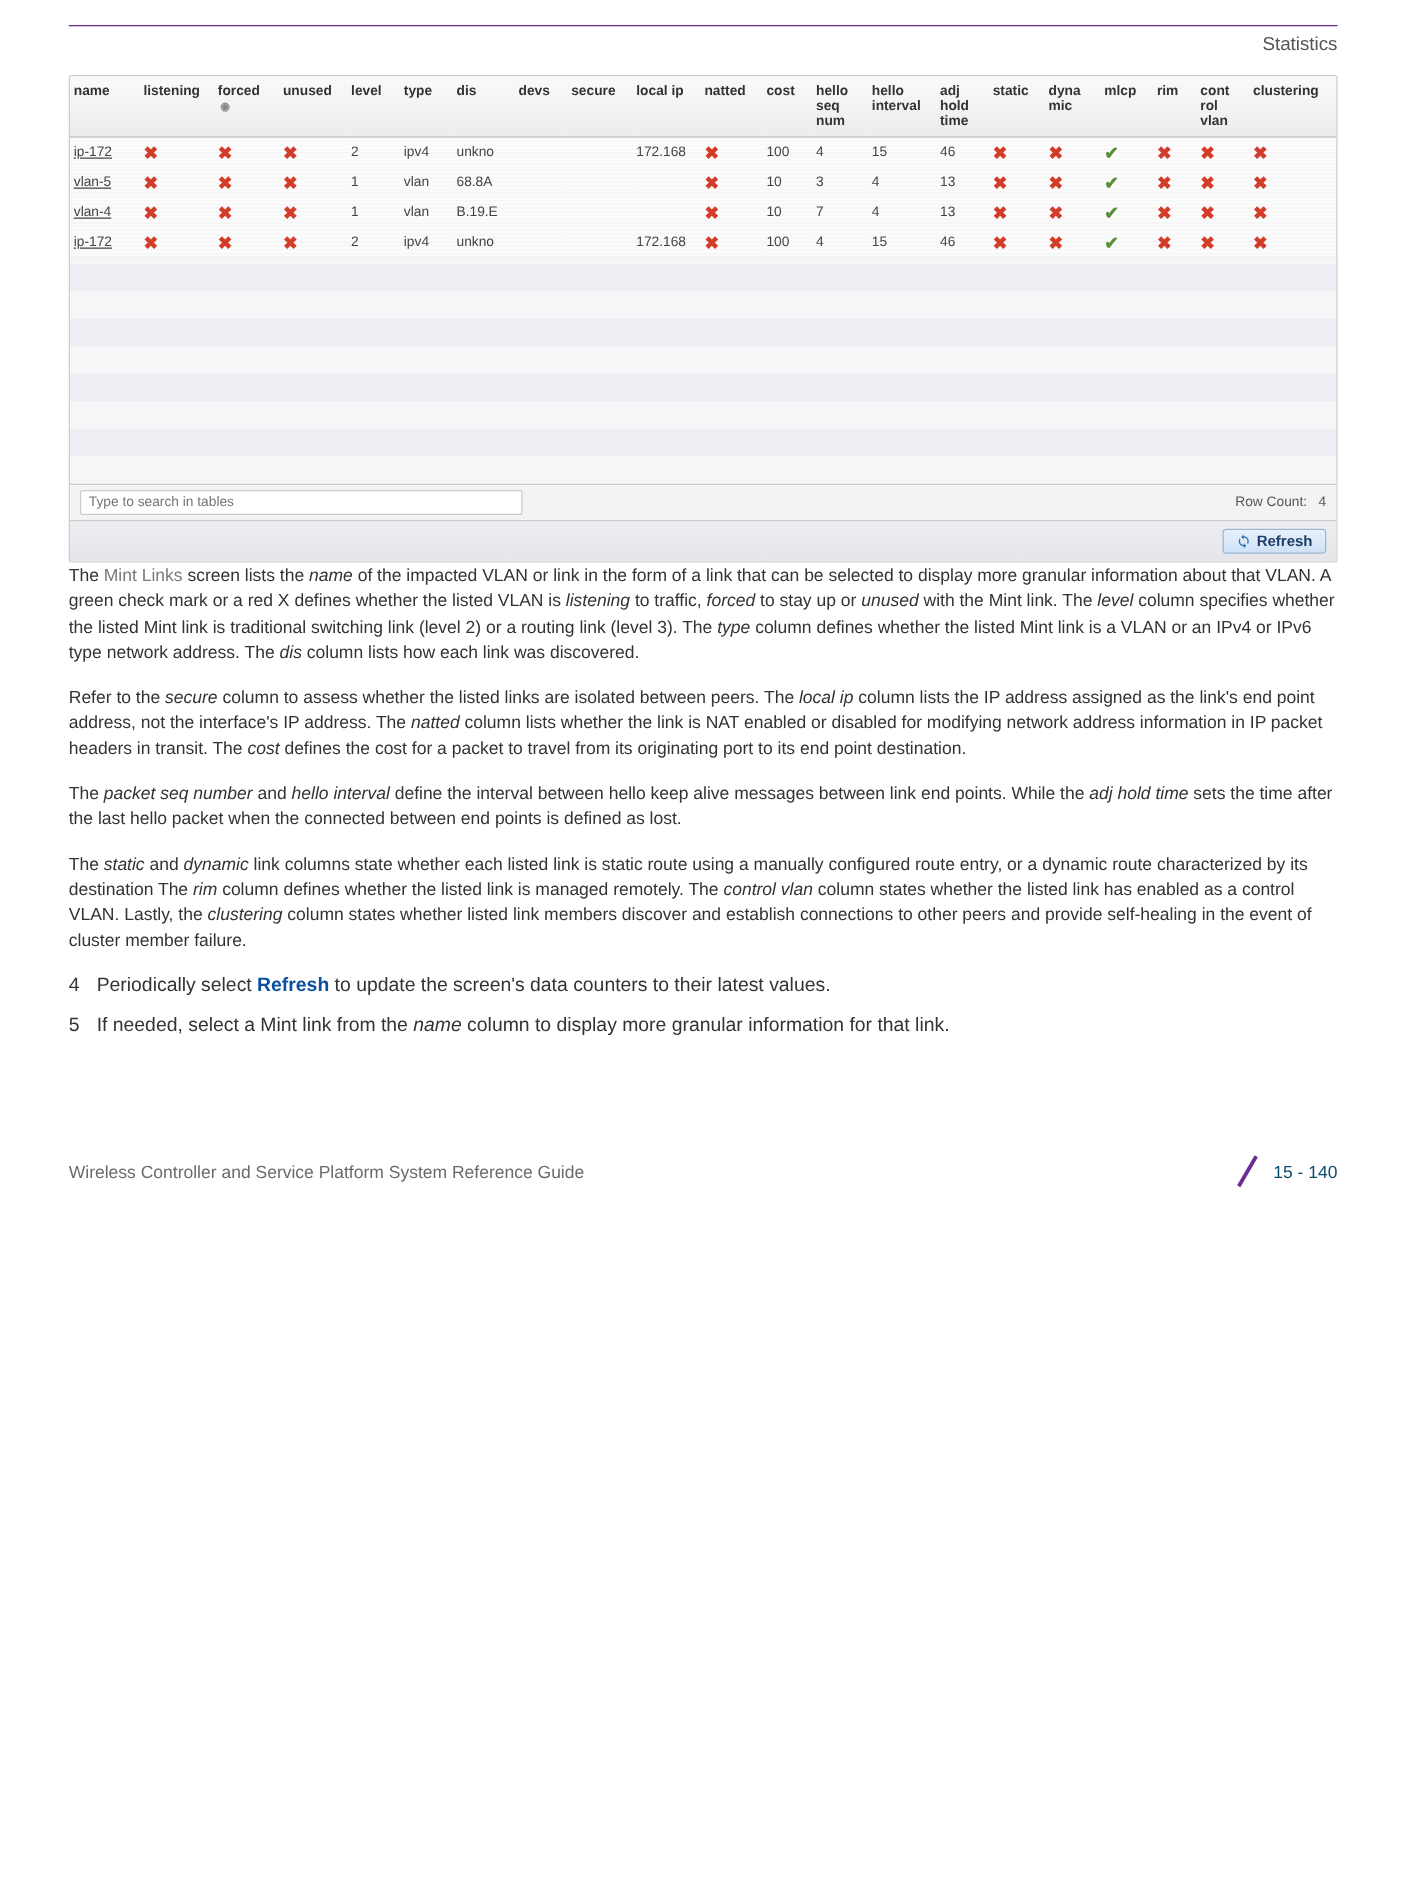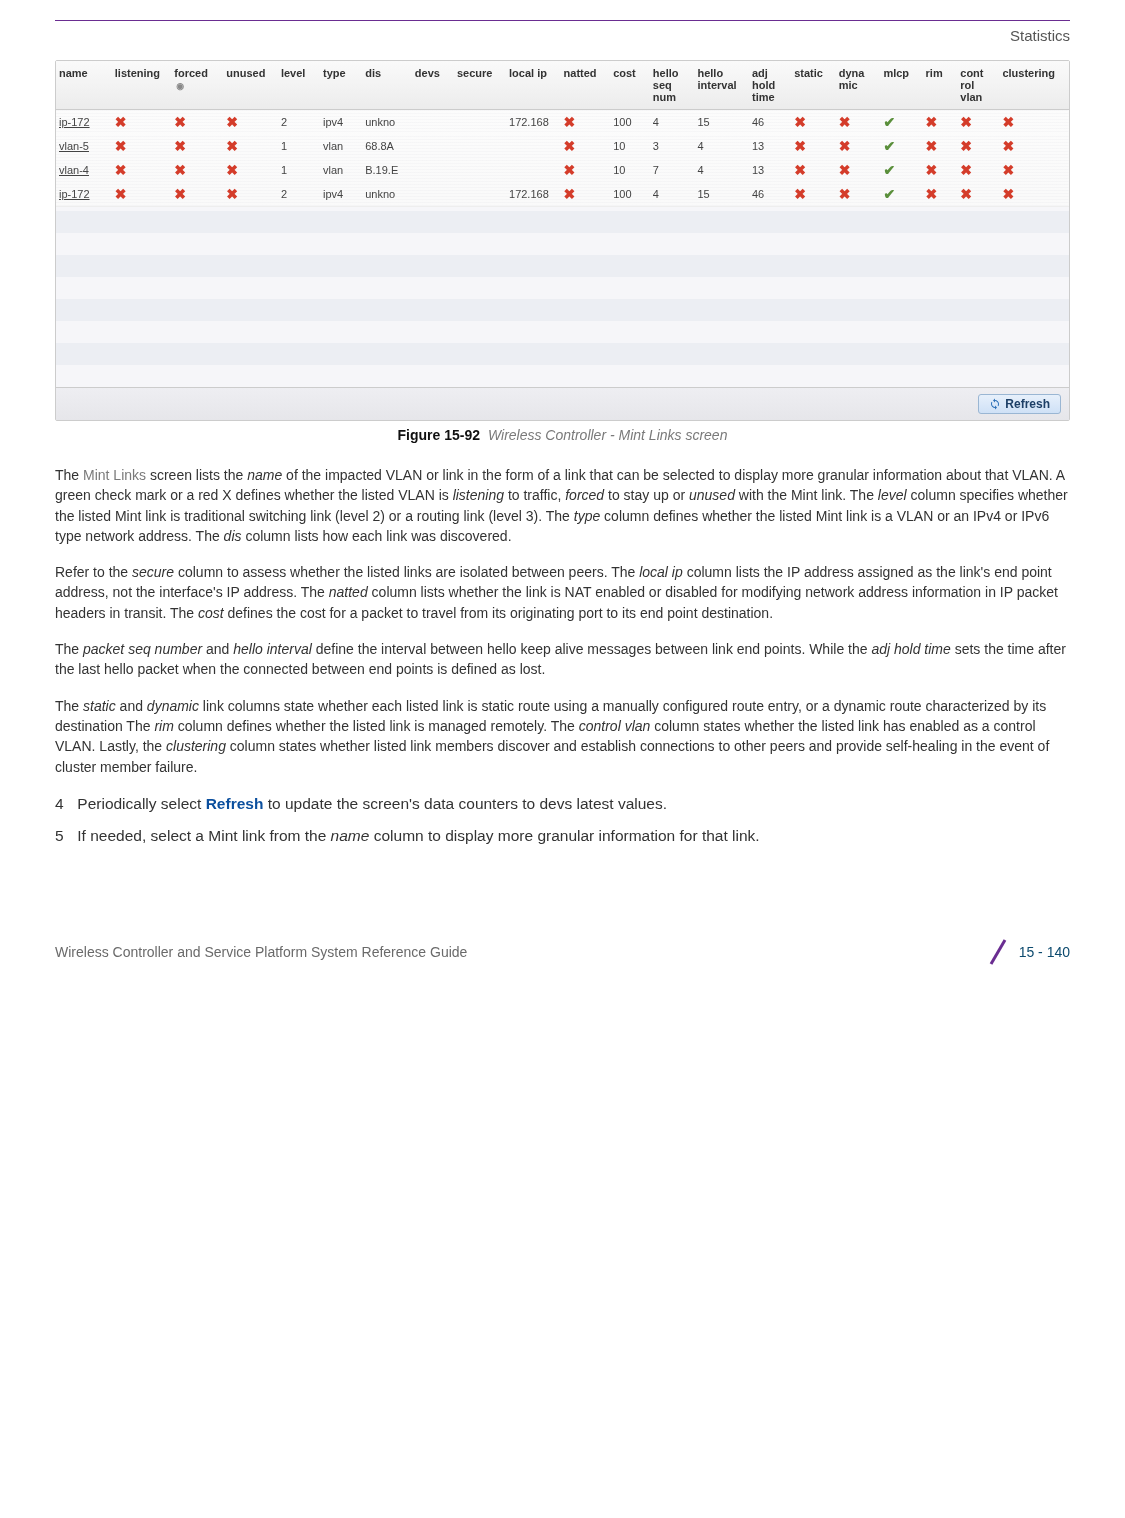--- a/index.html
+++ b/index.html
@@ -351,56 +351,59 @@
               <td><span class="icon-x">✖</span></td>
               <td><span class="icon-check">✔</span></td>
               <td><span class="icon-x">✖</span></td>
               <td><span class="icon-x">✖</span></td>
               <td><span class="icon-x">✖</span></td>
             </tr>
           </tbody>
       </table>
       <div class="spacer-rows"></div>
     </div>
+    <div class="table-footer">
+      <input class="search-box" placeholder="Type to search in tables" style="">
+      <div>
+        <span>Row Count:</span>
+        &nbsp;&nbsp;<span>4</span>
+      </div>
+    </div>
     <div class="button-bar">
       <button class="refresh-btn">
         <span class="ricon">
           <svg viewBox="0 0 24 24" width="12" height="12">
               <path fill="#2c6fb6" d="M12 4V1L8 5l4 4V6c3.3 0 6 2.7 6 6 0 1-.3 2-.7 2.8l1.5 1.5C19.5 15 20 13.6 20 12c0-4.4-3.6-8-8-8zm0 14c-3.3 0-6-2.7-6-6 0-1 .3-2 .7-2.8L5.2 7.7C4.5 9 4 10.4 4 12c0 4.4 3.6 8 8 8v3l4-4-4-4v3z"></path>
             </svg>
         </span>
         <span>Refresh</span>
       </button>
     </div>
   </div>
 
-  <div class="figure-caption">
-    <span class="label">Figure 15-92</span>
-    <span class="title">Wireless Controller - Mint Links screen</span>
-  </div>
 
   <p class="body">
     <span>The </span><span class="mint-link-text">Mint Links</span><span> screen lists the </span><em class="it">name</em><span> of the impacted VLAN or link in the form of a link that can be selected to display more granular information about that VLAN. A green check mark or a red X defines whether the listed VLAN is </span><em class="it">listening</em><span> to traffic, </span><em class="it">forced</em><span> to stay up or </span><em class="it">unused</em><span> with the Mint link. The </span><em class="it">level</em><span> column specifies whether the listed Mint link is traditional switching link (level 2) or a routing link (level 3). The </span><em class="it">type</em><span> column defines whether the listed Mint link is a VLAN or an IPv4 or IPv6 type network address. The </span><em class="it">dis</em><span> column lists how each link was discovered.</span>
   </p>
 
   <p class="body">
     <span>Refer to the </span><em class="it">secure</em><span> column to assess whether the listed links are isolated between peers. The </span><em class="it">local ip</em><span> column lists the IP address assigned as the link's end point address, not the interface's IP address. The </span><em class="it">natted</em><span> column lists whether the link is NAT enabled or disabled for modifying network address information in IP packet headers in transit. The </span><em class="it">cost</em><span> defines the cost for a packet to travel from its originating port to its end point destination.</span>
   </p>
 
   <p class="body">
     <span>The </span><em class="it">packet seq number</em><span> and </span><em class="it">hello interval</em><span> define the interval between hello keep alive messages between link end points. While the </span><em class="it">adj hold time</em><span> sets the time after the last hello packet when the connected between end points is defined as lost.</span>
   </p>
 
   <p class="body">
     <span>The </span><em class="it">static</em><span> and </span><em class="it">dynamic</em><span> link columns state whether each listed link is static route using a manually configured route entry, or a dynamic route characterized by its destination The </span><em class="it">rim</em><span> column defines whether the listed link is managed remotely. The </span><em class="it">control vlan</em><span> column states whether the listed link has enabled as a control VLAN. Lastly, the </span><em class="it">clustering</em><span> column states whether listed link members discover and establish connections to other peers and provide self-healing in the event of cluster member failure.</span>
   </p>
 
   <div class="step">
     <span class="step-num">4</span>
-    <span>Periodically select </span><span class="refresh-word">Refresh</span><span> to update the screen's data counters to devs latest values.</span>
+    <span>Periodically select </span><span class="refresh-word">Refresh</span><span> to update the screen's data counters to their latest values.</span>
   </div>
   <div class="step">
     <span class="step-num">5</span>
     <span>If needed, select a Mint link from the </span><em class="it">name</em><span> column to display more granular information for that link.</span>
   </div>
 
   <div class="page-footer">
     <div>Wireless Controller and Service Platform System Reference Guide</div>
     <div class="page-num">
       <span class="footer-slash">

